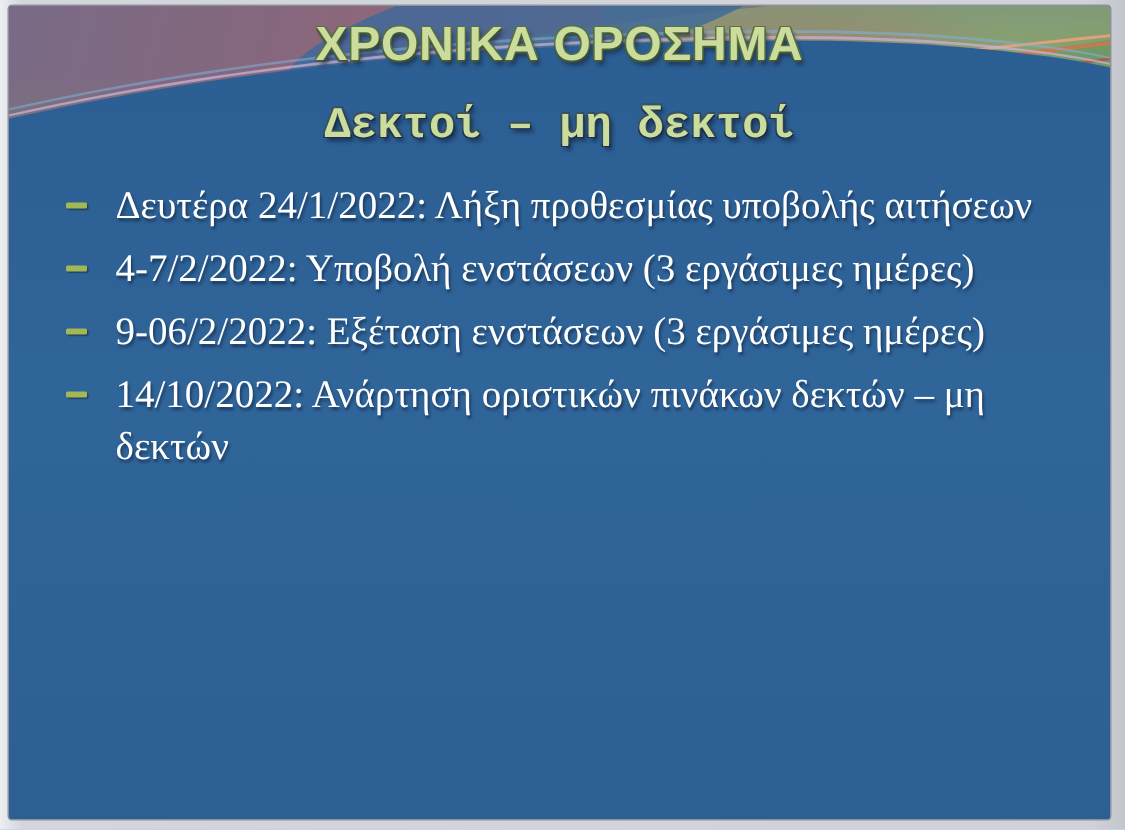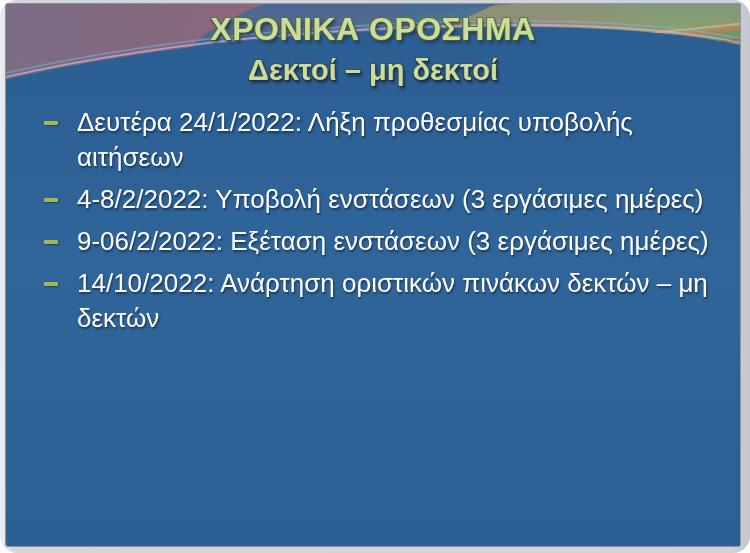--- a/index.html
+++ b/index.html
@@ -8,21 +8,20 @@
     width: 750px;
     height: 553px;
     font-family: "Liberation Sans", sans-serif;
     overflow: hidden;
   }
   .stage {
     position: relative;
     width: 750px;
     height: 553px;
     background: linear-gradient(to right, #eceef1 0%, #d3d6db 2%, #cfd2d8 97%, #c3c6cc 100%);
-    border-radius: 17px;
   }
   .slide {
     position: absolute;
     left: 5px;
     top: 3px;
     right: 9px;
     bottom: 6px;
     border: 1px solid #8d929b;
     border-radius: 3px;
     overflow: hidden;
@@ -84,28 +83,29 @@
     font-size: 32px; font-weight: bold; line-height: 42px;
     color: var(--title-text, #cadd9c); letter-spacing: 0.5px;
     text-shadow:
       -1px -1px 0 rgba(92,112,62,0.85),
        1px -1px 0 rgba(92,112,62,0.85),
       -1px  1px 0 rgba(72,92,52,0.85),
        1px  1px 0 rgba(62,78,46,0.9),
        2px  3px 3px rgba(22,32,58,0.6);
   }
   .subtitle {
-    font-size: 29px; font-weight: bold; line-height: 38px; margin-top: 1px;
+    font-size: 29px; font-weight: bold; line-height: 38px; margin-top: 15px;
     color: var(--title-text, #cadd9c);
     text-shadow:
       -1px -1px 0 rgba(62,82,92,0.8),
        1px -1px 0 rgba(52,72,82,0.8),
       -1px  1px 0 rgba(32,48,74,0.9),
        1px  1px 0 rgba(26,40,66,0.9),
        2px  3px 3px rgba(15,25,50,0.65);
+    font-family: Liberation Mono, monospace;
   }
   .bullets {
     position: relative; z-index: 10;
     list-style: none;
     margin: 16px 0 0 0;
     padding: 0 30px 0 38px;
   }
   .bullets li {
     display: flex;
     align-items: flex-start;
@@ -118,20 +118,21 @@
     background: var(--bullet-dash, #a3b852);
     border-radius: 1px;
     box-shadow: 1px 1px 1px rgba(0,0,0,0.35);
   }
   .btext {
     font-size: 26px;
     line-height: 35px;
     color: var(--body-text, #ffffff);
     text-shadow: 1px 2px 2px rgba(8,20,42,0.55);
     max-width: 648px;
+    font-family: Liberation Serif, serif;
   }
 </style>
 </head>
 <body>
 
 <div class="stage">
   <div class="slide">
 
     <div class="header-art">
       <div class="band"></div>
@@ -152,21 +153,21 @@
       <div class="subtitle">Δεκτοί – μη δεκτοί</div>
     </div>
 
     <ul class="bullets">
       <li>
         <span class="dash"></span>
         <span class="btext">Δευτέρα 24/1/2022: Λήξη προθεσμίας υποβολής αιτήσεων</span>
       </li>
       <li>
         <span class="dash"></span>
-        <span class="btext">4-8/2/2022: Υποβολή ενστάσεων (3 εργάσιμες ημέρες)</span>
+        <span class="btext">4-7/2/2022: Υποβολή ενστάσεων (3 εργάσιμες ημέρες)</span>
       </li>
       <li>
         <span class="dash"></span>
         <span class="btext">9-06/2/2022: Εξέταση ενστάσεων (3 εργάσιμες ημέρες)</span>
       </li>
       <li>
         <span class="dash"></span>
         <span class="btext">14/10/2022: Ανάρτηση οριστικών πινάκων δεκτών – μη δεκτών</span>
       </li>
     </ul>

